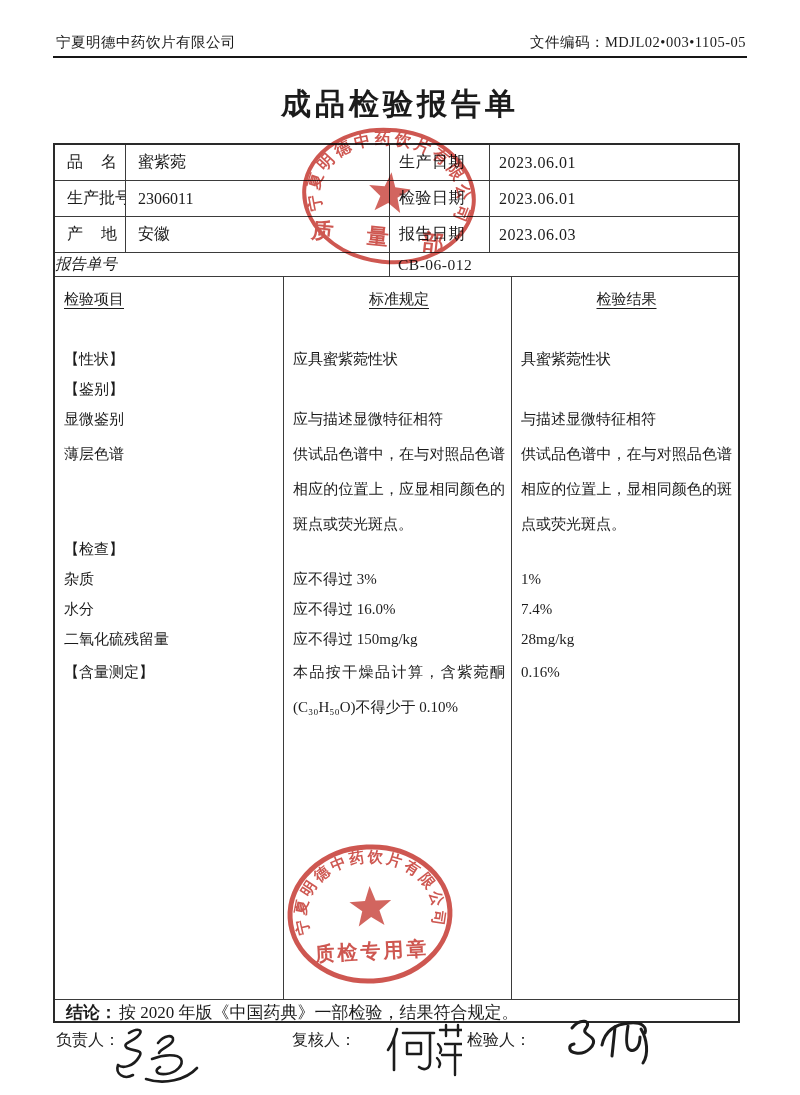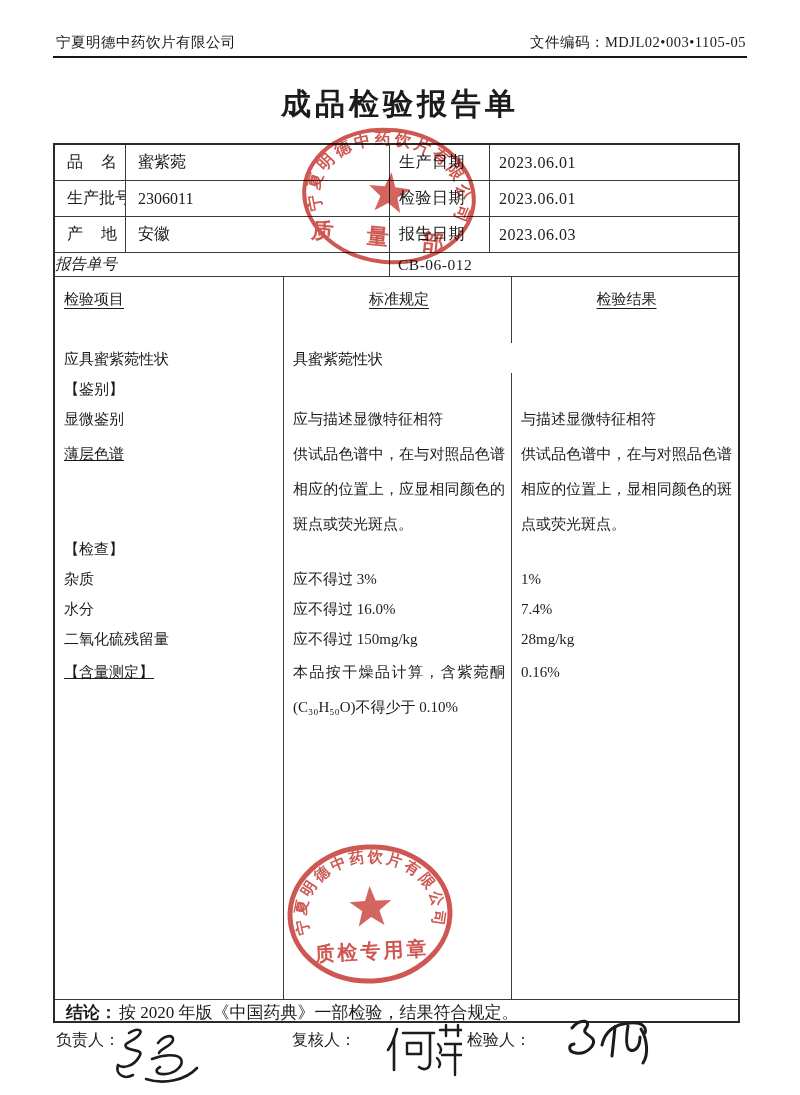--- a/index.html
+++ b/index.html
@@ -45,21 +45,21 @@
   .icell{
     box-sizing:border-box;border-right:1px solid var(--bd);
     padding:0 6px 0 9px;font-size:15px;display:block;
   }
   .icell.last{border-right:none;}
   .ihead .icell{padding-top:13px;}
   .ihead .icell.h2,.ihead .icell.h3{text-align:center;}
   .ihead u{text-underline-offset:4px;}
   .single .icell{padding-top:4px;line-height:24px;}
   .multi .icell{padding-top:2px;line-height:35px;white-space:normal;text-align:justify;}
-  .multi .icell.i1{text-align:left;text-decoration:underline;}
+  .multi .icell.i1{text-align:left;}
   .conclusion{
     display:flex;align-items:center;border-top:1px solid var(--bd);
     height:26px;box-sizing:border-box;font-size:17px;padding-left:11px;
   }
   .conclusion b{margin-right:2px;}
   .sig-label{position:absolute;font-size:16px;top:1030px;}
   .sig-svg{position:absolute;}
   .sig-svg path{stroke:#1c1c1c;fill:none;stroke-linecap:round;stroke-linejoin:round;}
   .seal{position:absolute;mix-blend-mode:multiply;opacity:.9;}
   .seal text{fill:var(--red);}
@@ -108,20 +108,21 @@
     <div class="c last rno-v" style="font-size:15.5px">CB-06-012</div>
   </div>
 
   <div class="row g3 ihead" style="height:66px">
     <div class="icell h1"><u>检验项目</u></div>
     <div class="icell h2"><u>标准规定</u></div>
     <div class="icell last h3"><u>检验结果</u></div>
   </div>
 
   <div class="row g3 single" style="height:30px">
+    <div class="icell i1">【性状】</div>
     <div class="icell i2">应具蜜紫菀性状</div>
     <div class="icell last i3">具蜜紫菀性状</div>
   </div>
 
   <div class="row g3 single" style="height:30px">
     <div class="icell i1">【鉴别】</div>
     <div class="icell i2"></div>
     <div class="icell last i3"></div>
   </div>
 

